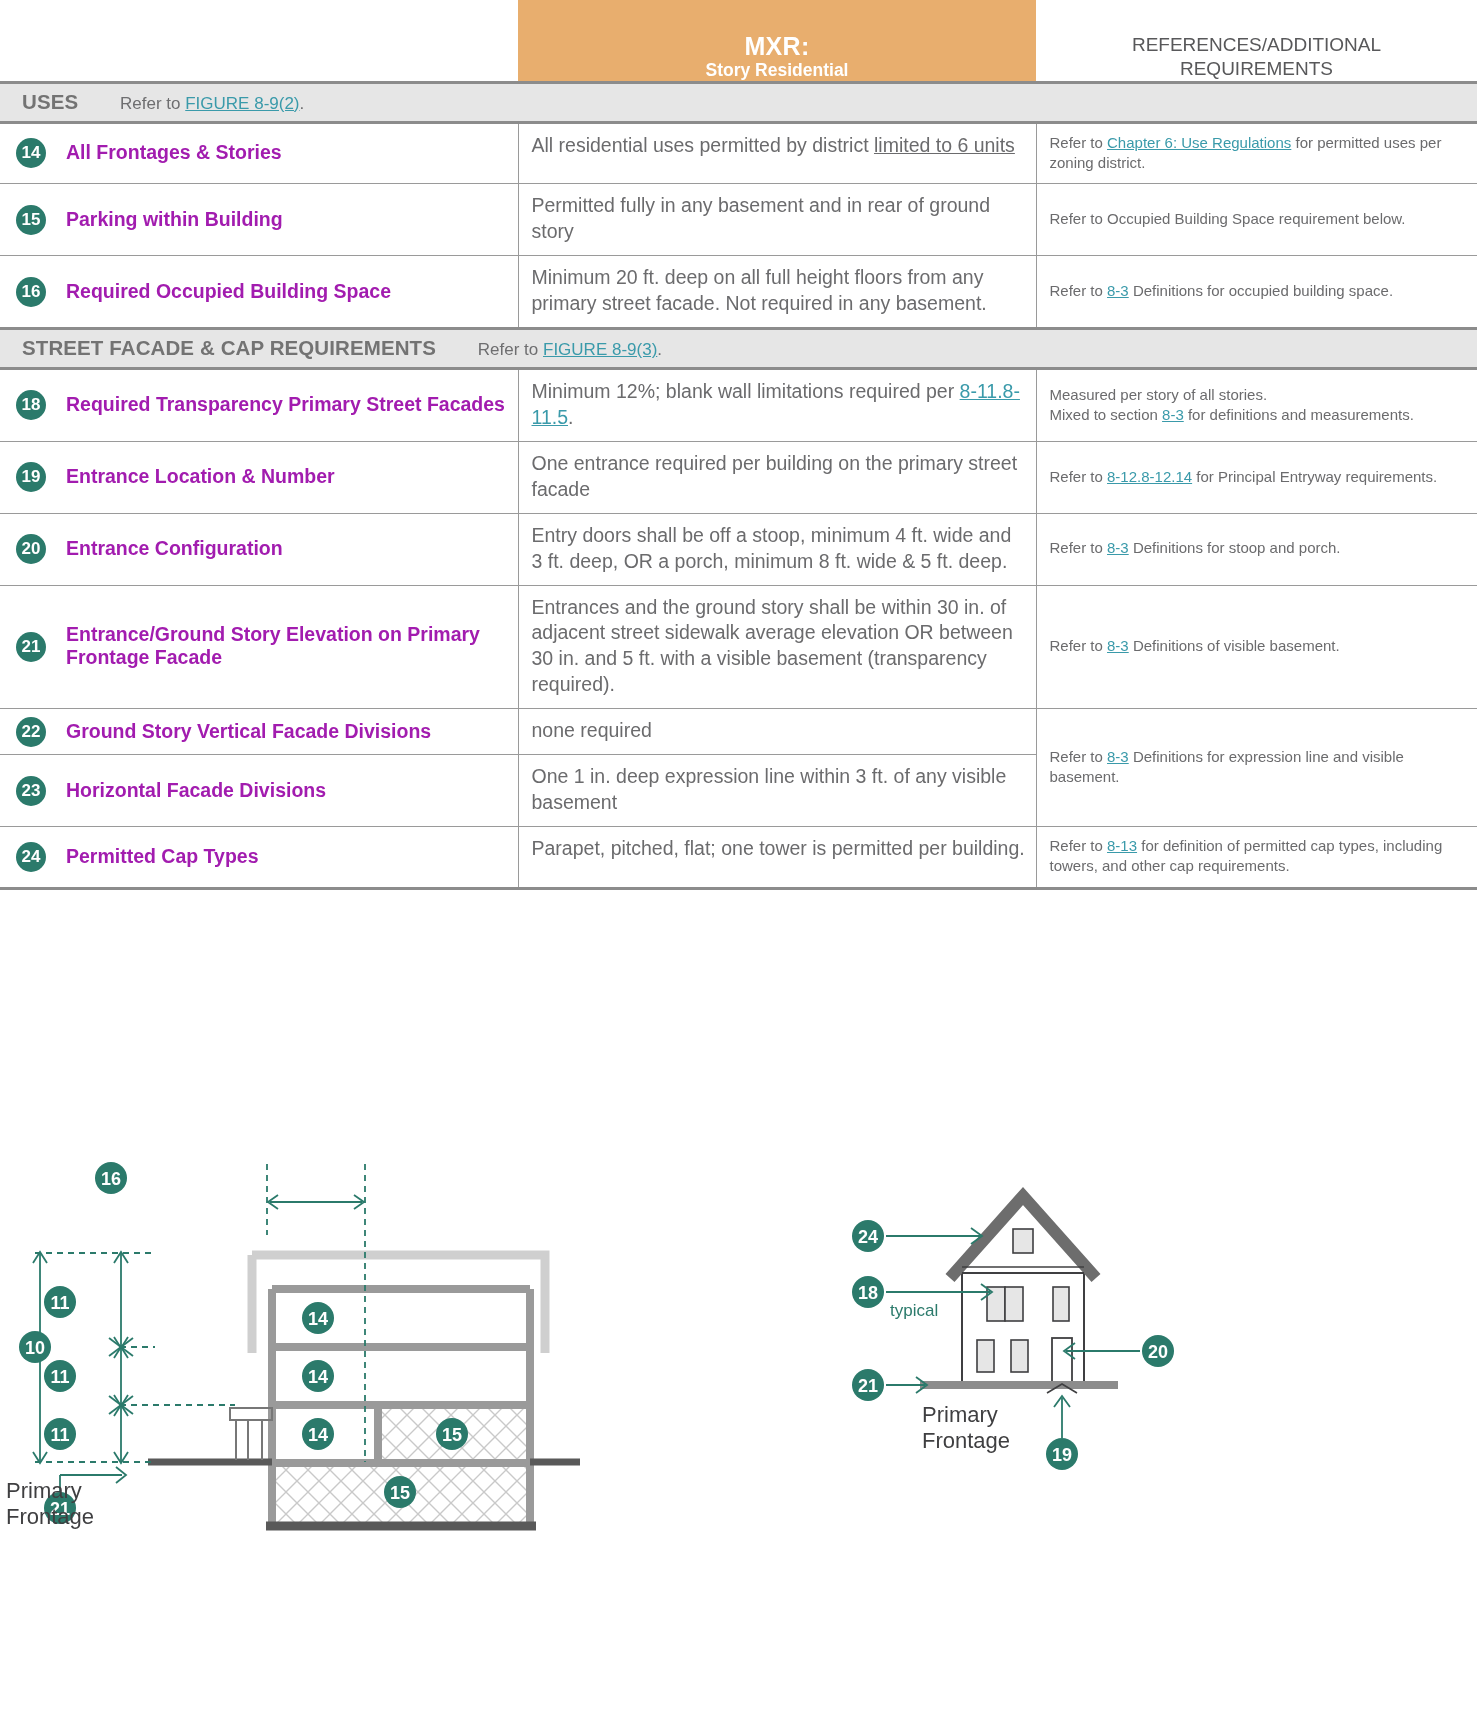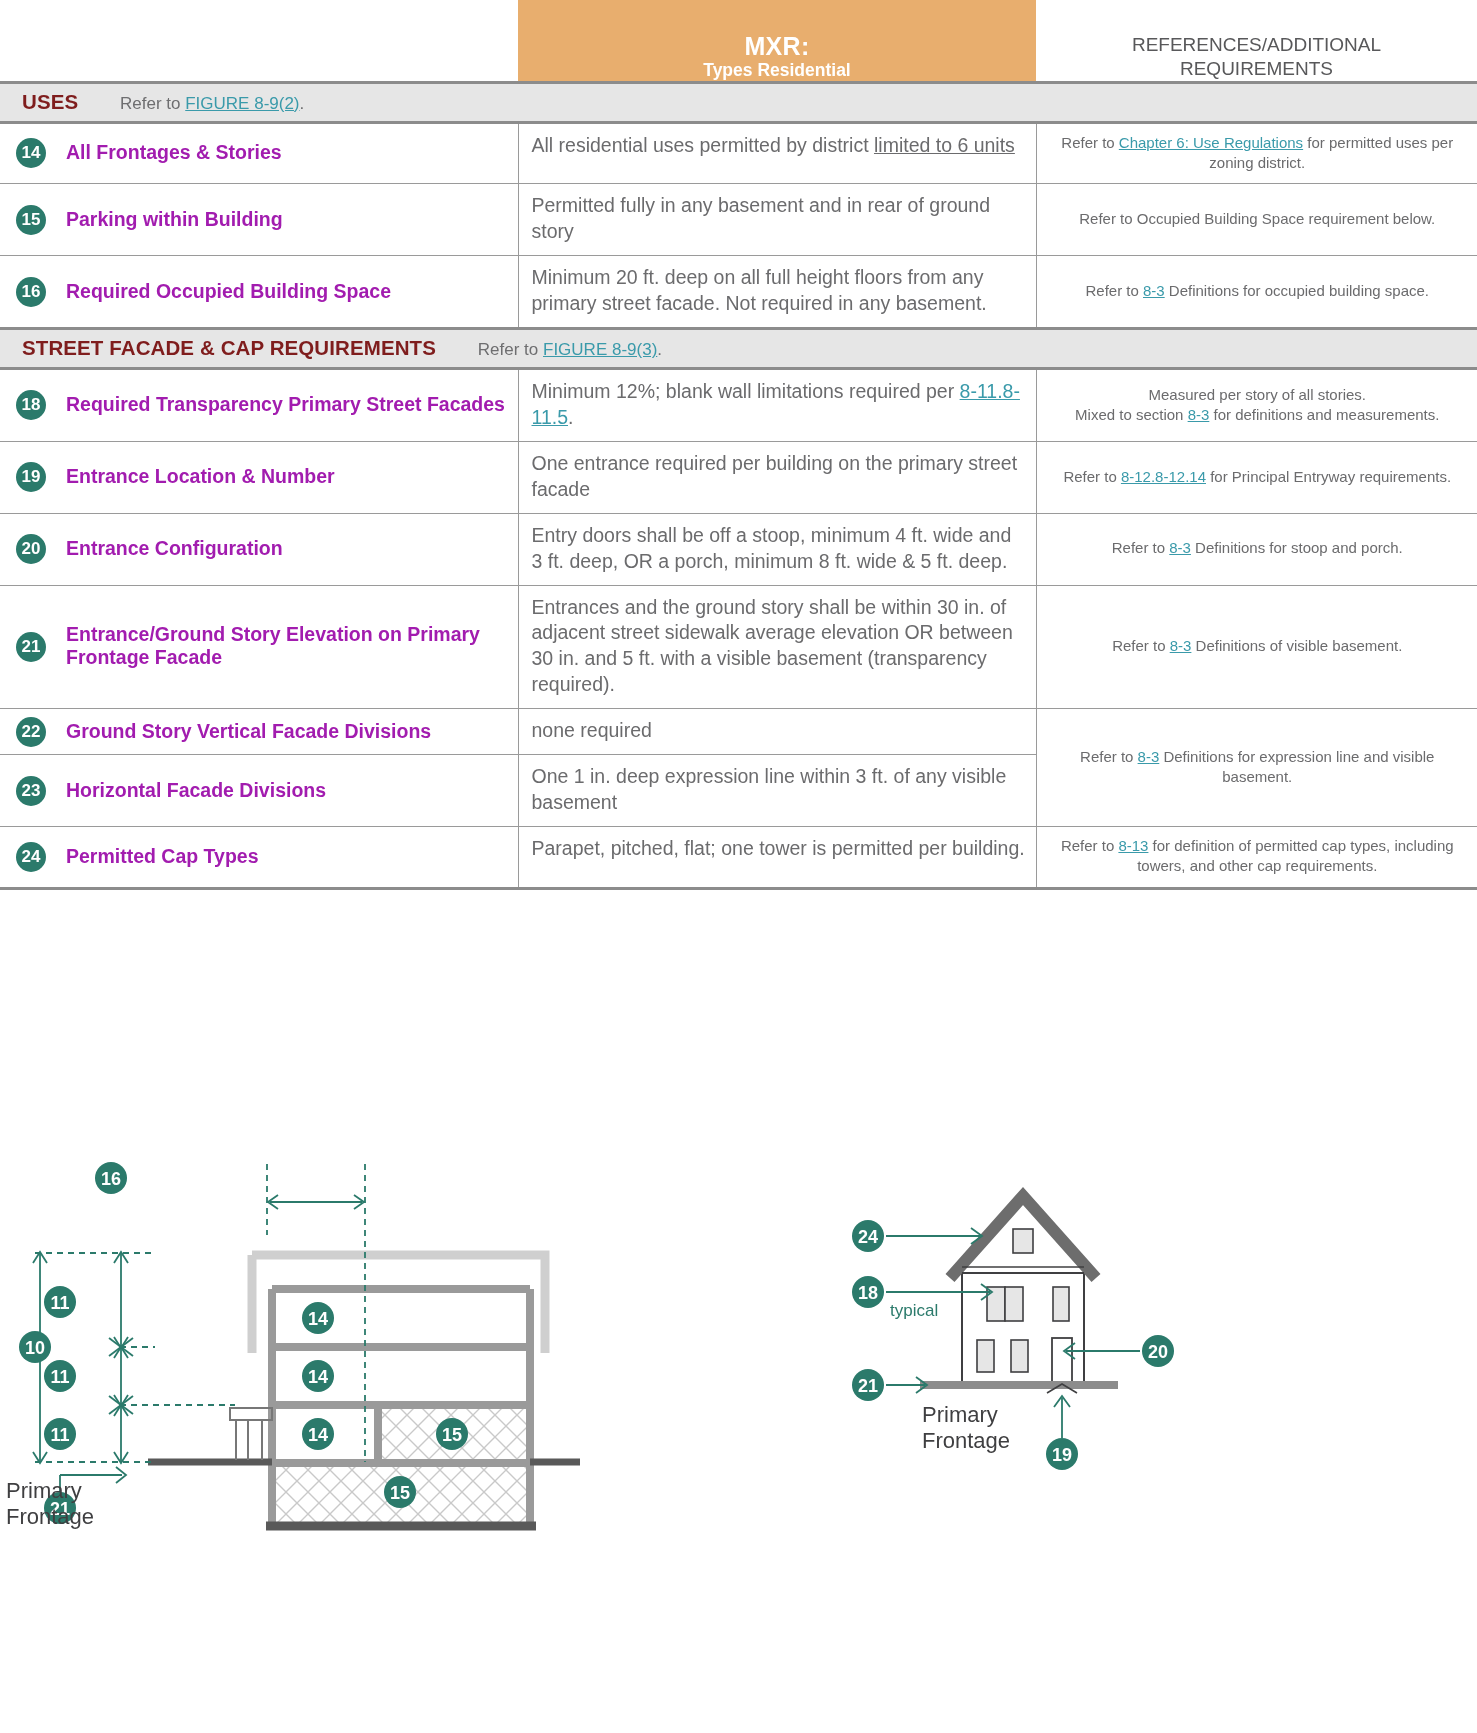--- a/index.html
+++ b/index.html
@@ -50,21 +50,21 @@
 
   
   tr.section td {
     background: #e6e6e6;
     border-top: 3.5px solid #8c8c8c;
     border-bottom: 3.5px solid #8c8c8c;
     padding: 6px 0 7px 22px;
     height: 34px;
   }
   .sec-title {
-    font-size: 20.5px; font-weight: bold; color: #7f1d1d;
+    font-size: 20.5px; font-weight: bold; color: #737373;
     letter-spacing: .1px;
   }
   .sec-sub { font-size: 17px; color: #6e6e70; font-weight: normal; margin-left: 36px; }
   .lnk { color: #3a9aaa; text-decoration: underline; }
 
   
   tr.row td {
     border-bottom: 1.6px solid #9a9a9a;
     border-top: 0;
     vertical-align: top;
@@ -74,21 +74,21 @@
   tr.row td.c1 { padding: 0; text-align: center; vertical-align: middle; border-right: 0; }
   tr.row td.c2 {
     padding-left: 4px; padding-right: 12px;
     border-right: 1.6px solid #9a9a9a;
     vertical-align: middle;
   }
   tr.row td.c3 {
     border-right: 1.6px solid #9a9a9a;
     padding-left: 13px; padding-right: 10px;
   }
-  tr.row td.c4 { padding-left: 13px; padding-right: 12px; vertical-align: middle; text-align: center; }
+  tr.row td.c4 { padding-left: 13px; padding-right: 12px; vertical-align: middle; }
 
   tr.row.thick td { border-bottom: 3.5px solid #8c8c8c; }
 
   .rname {
     font-size: 19.5px; font-weight: bold; color: #a21caf;
     line-height: 1.18;
   }
   .rval {
     font-size: 19.5px; color: #6b6b6d; line-height: 1.33; font-weight: normal;
   }
@@ -128,21 +128,21 @@
         <col class="c-val">
         <col class="c-ref">
     </colgroup>
     <tbody>
 
       <tr class="hdr">
         <td class="hdr-blank"></td>
         <td class="hdr-blank"></td>
         <td class="district-hdr">
           <div class="d-abbr">MXR:</div>
-          <div class="d-name">Types Residential</div>
+          <div class="d-name">Story Residential</div>
         </td>
         <td class="ref-hdr">
           <div>REFERENCES/ADDITIONAL</div>
           <div>REQUIREMENTS</div>
         </td>
       </tr>
 
     <tr class="section">
           <td colspan="4"><span class="sec-title">USES </span><span class="sec-sub">Refer to <span class="lnk">FIGURE 8-9(2)</span>.</span></td>
         </tr>

